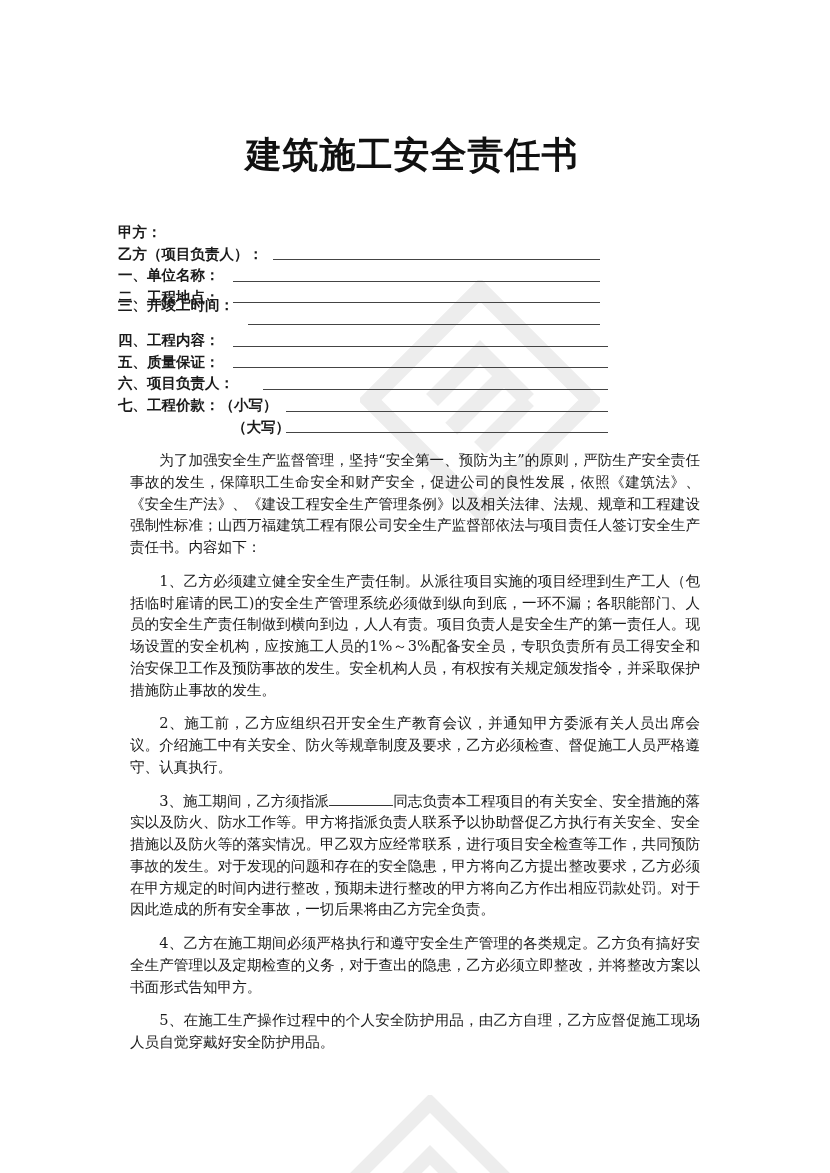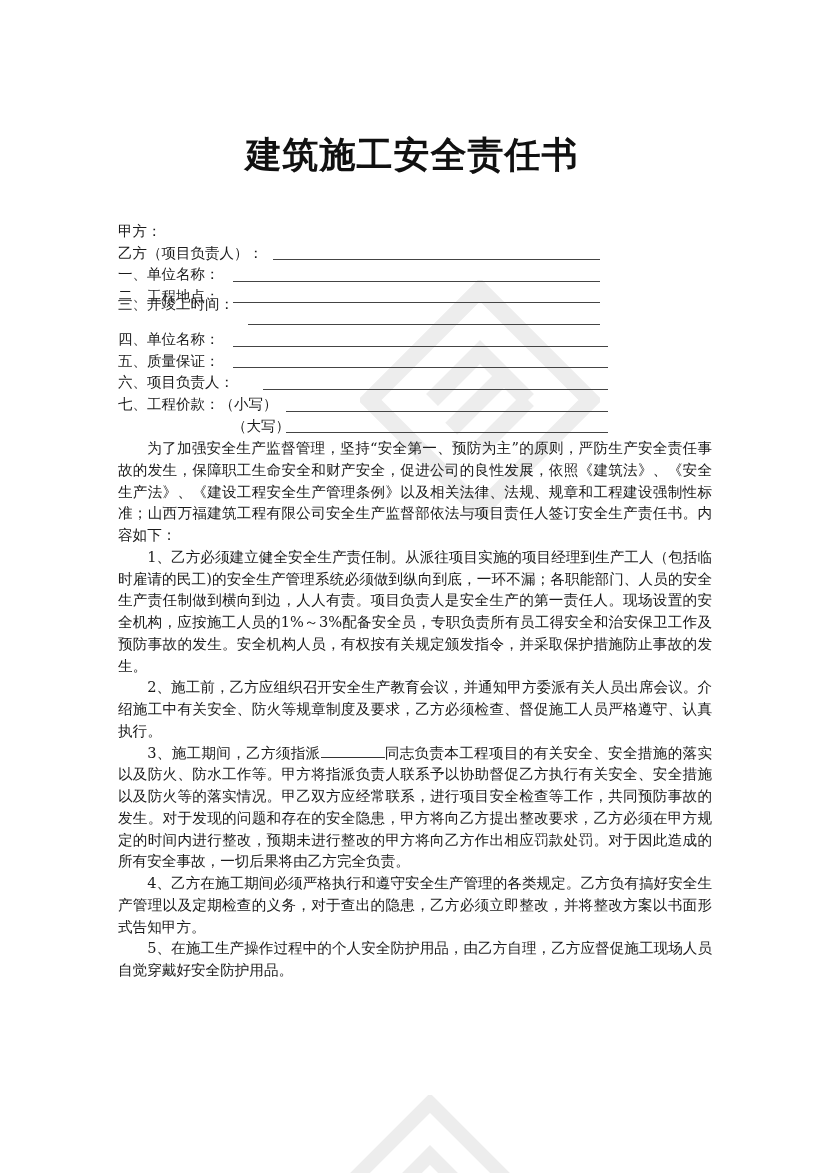--- a/index.html
+++ b/index.html
@@ -6,25 +6,25 @@
   body { width: 830px; height: 1173px; position: relative; overflow: hidden;
          font-family: "DejaVu Serif", "Liberation Serif", serif; color: #1a1a1a; }
   .page { position: absolute; left: 0; top: 0; width: 830px; height: 1173px; }
   .watermark { position: absolute; pointer-events: none; }
   .wm1 { left: 360px; top: 280px; width: 240px; height: 240px; }
   .wm2 { left: 330px; top: 1095px; width: 200px; height: 200px; }
   .title { position: absolute; left: 0; width: 824px; top: 131px; text-align: center;
            font-family: "DejaVu Sans", "Liberation Sans", sans-serif; font-weight: bold;
            font-size: 36px; letter-spacing: 1px; color: #111; }
   .field { position: absolute; left: 118px; height: 21px; font-size: 14.5px; line-height: 21px;
-           white-space: nowrap; }
+           white-space: nowrap; font-weight: bold; }
   .uline { position: absolute; height: 0; border-bottom: 1.5px solid #444; }
   .body { position: absolute; left: 118px; width: 594px; top: 437px;
           font-size: 14.6px; line-height: 21.75px; text-align: justify; }
-  .body p { margin: 0; text-indent: 2em; }
+  .body p { margin: 12px; text-indent: 2em; }
   .blank { display: inline-block; width: 64px; border-bottom: 1.5px solid #333; height: 14px; vertical-align: baseline; }
 </style>
 </head>
 <body>
 
 <div class="page">
 
   <svg class="watermark wm1" viewBox="0 0 100 100">
     <g fill="none" stroke="#ededed" stroke-width="7">
       <polygon points="50,4 96,50 50,96 4,50"></polygon>
@@ -47,21 +47,21 @@
 
   <div class="field" style="top:264px">一、单位名称：</div>
   <div class="uline" style="left:233px; width:367px; top:281px"></div>
 
   <div class="field" style="top:286px">二、工程地点：</div>
   <div class="uline" style="left:233px; width:367px; top:302px"></div>
 
   <div class="field" style="top:294px">三、开竣工时间：</div>
   <div class="uline" style="left:248px; width:352px; top:324px"></div>
 
-  <div class="field" style="top:329px">四、单位名称：</div>
+  <div class="field" style="top:329px">四、工程内容：</div>
   <div class="uline" style="left:233px; width:375px; top:346px"></div>
 
   <div class="field" style="top:351px">五、质量保证：</div>
   <div class="uline" style="left:233px; width:375px; top:367px"></div>
 
   <div class="field" style="top:372px">六、项目负责人：</div>
   <div class="uline" style="left:263px; width:345px; top:389px"></div>
 
   <div class="field" style="top:394px">七、工程价款：（小写）</div>
   <div class="uline" style="left:286px; width:322px; top:411px"></div>

